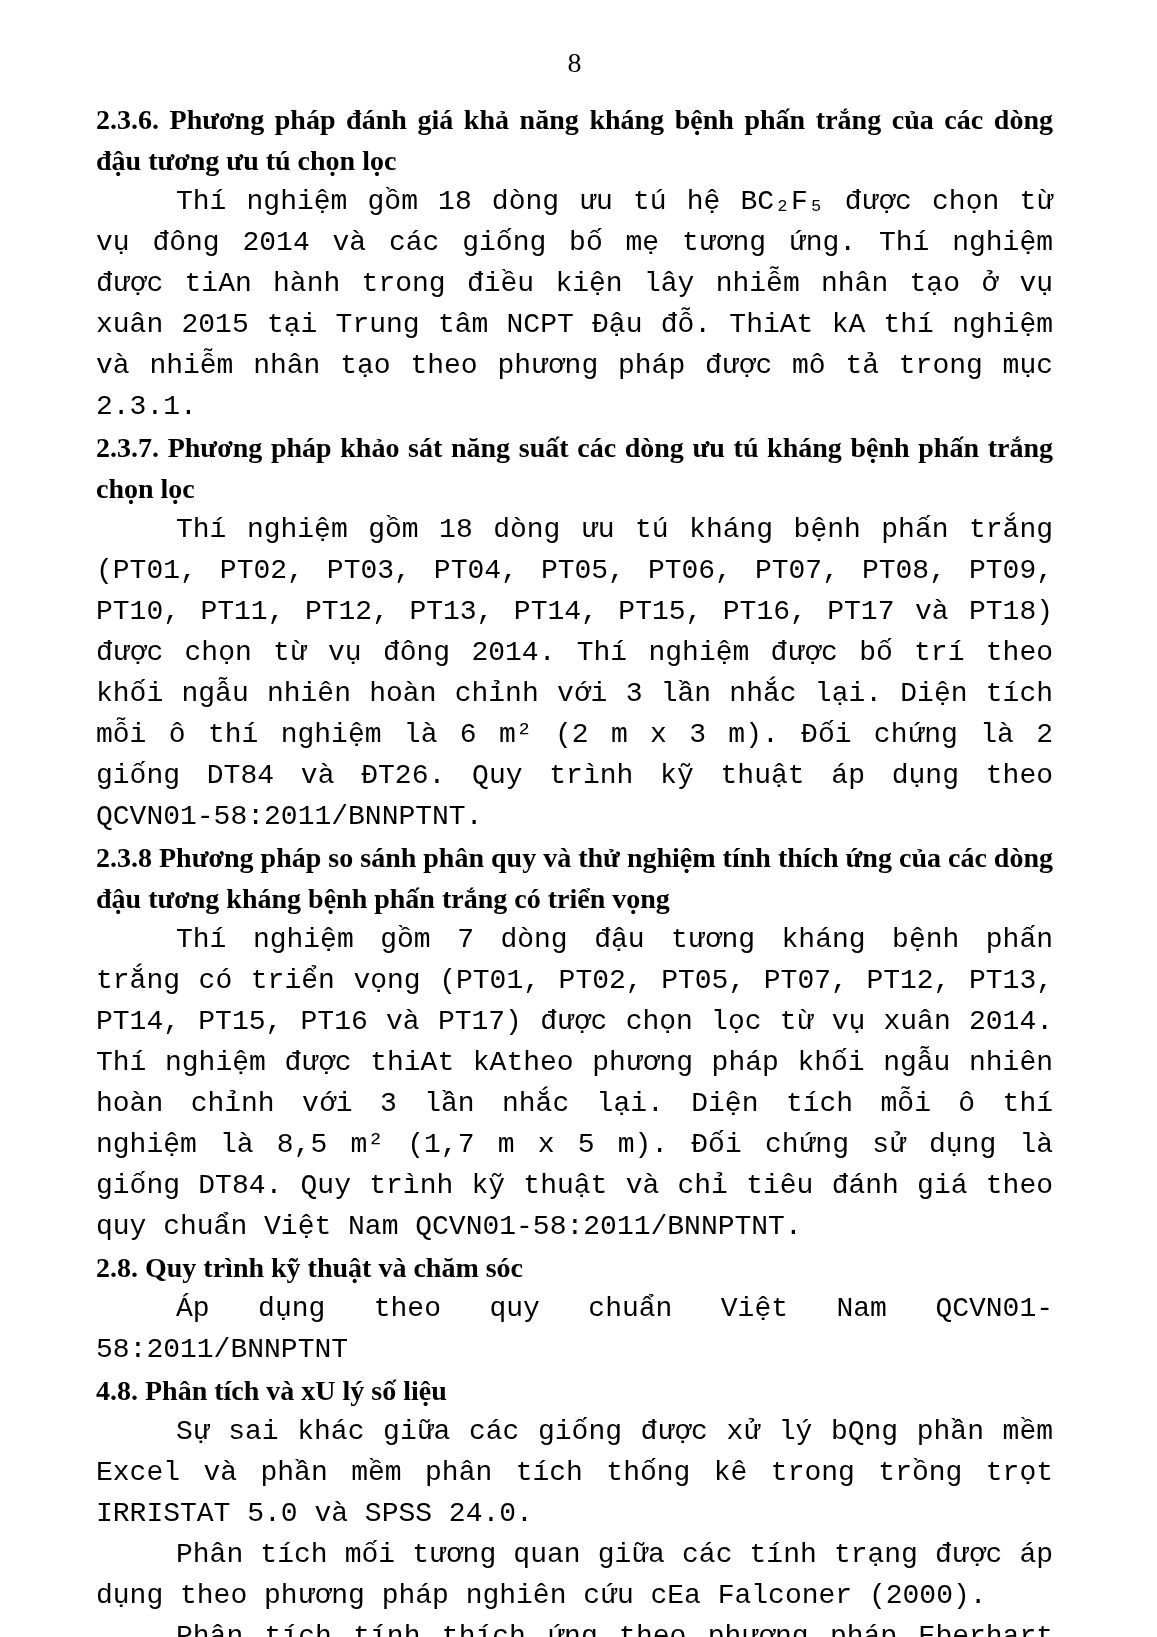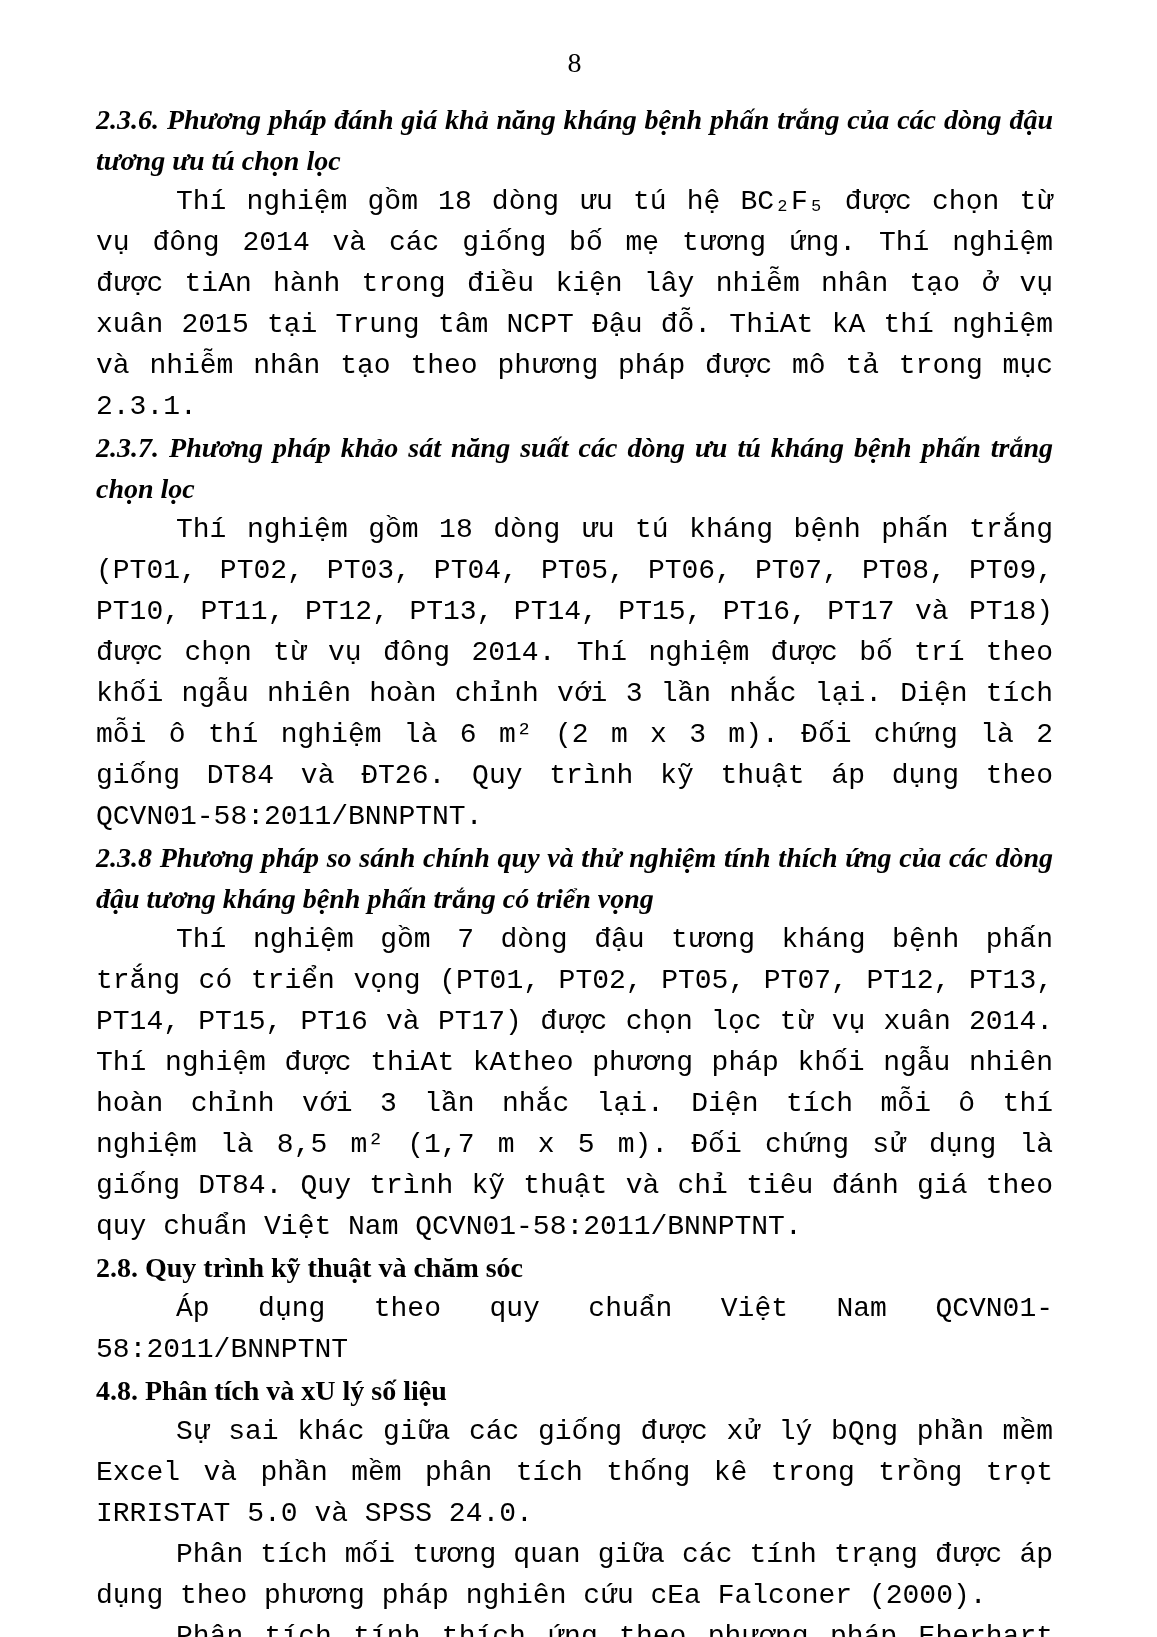--- a/index.html
+++ b/index.html
@@ -23,21 +23,20 @@
   .page-number {
     text-align: center;
     margin-bottom: 16px;
   }
   .doc-block {
     text-align: justify;
     text-justify: inter-word;
   }
   .heading-bi {
     font-weight: bold;
-    font-style: italic;
   }
   .heading-b {
     font-weight: bold;
   }
   .para {
     text-indent: 80px;
     font-family: Liberation Mono, monospace;
   }
 </style>
 </head>
@@ -46,21 +45,21 @@
 <div class="page">
   <div class="page-number">8</div>
 
   <div class="doc">
     <div class="doc-block heading-bi">2.3.6. Phương pháp đánh giá khả năng kháng bệnh phấn trắng của các dòng đậu tương ưu tú chọn lọc</div>
     <div class="doc-block para">Thí nghiệm gồm 18 dòng ưu tú hệ BC₂F₅ được chọn từ vụ đông 2014 và các giống bố mẹ tương ứng. Thí nghiệm được tiAn hành trong điều kiện lây nhiễm nhân tạo ở vụ xuân 2015 tại Trung tâm NCPT Đậu đỗ. ThiAt kA thí nghiệm và nhiễm nhân tạo theo phương pháp được mô tả trong mục 2.3.1.</div>
 
     <div class="doc-block heading-bi">2.3.7. Phương pháp khảo sát năng suất các dòng ưu tú kháng bệnh phấn trắng chọn lọc</div>
     <div class="doc-block para">Thí nghiệm gồm 18 dòng ưu tú kháng bệnh phấn trắng (PT01, PT02, PT03, PT04, PT05, PT06, PT07, PT08, PT09, PT10, PT11, PT12, PT13, PT14, PT15, PT16, PT17 và PT18) được chọn từ vụ đông 2014. Thí nghiệm được bố trí theo khối ngẫu nhiên hoàn chỉnh với 3 lần nhắc lại. Diện tích mỗi ô thí nghiệm là 6 m² (2 m x 3 m). Đối chứng là 2 giống DT84 và ĐT26. Quy trình kỹ thuật áp dụng theo QCVN01-58:2011/BNNPTNT.</div>
 
-    <div class="doc-block heading-bi">2.3.8 Phương pháp so sánh chính quy và thử nghiệm tính thích ứng của các dòng đậu tương kháng bệnh phấn trắng có triển vọng</div>
+    <div class="doc-block heading-bi">2.3.8 Phương pháp so sánh phân quy và thử nghiệm tính thích ứng của các dòng đậu tương kháng bệnh phấn trắng có triển vọng</div>
     <div class="doc-block para">Thí nghiệm gồm 7 dòng đậu tương kháng bệnh phấn trắng có triển vọng (PT01, PT02, PT05, PT07, PT12, PT13, PT14, PT15, PT16 và PT17) được chọn lọc từ vụ xuân 2014. Thí nghiệm được thiAt kAtheo phương pháp khối ngẫu nhiên hoàn chỉnh với 3 lần nhắc lại. Diện tích mỗi ô thí nghiệm là 8,5 m² (1,7 m x 5 m). Đối chứng sử dụng là giống DT84. Quy trình kỹ thuật và chỉ tiêu đánh giá theo quy chuẩn Việt Nam QCVN01-58:2011/BNNPTNT.</div>
 
     <div class="doc-block heading-b">2.8. Quy trình kỹ thuật và chăm sóc</div>
     <div class="doc-block para">Áp dụng theo quy chuẩn Việt Nam QCVN01-58:2011/BNNPTNT</div>
 
 
     <div class="doc-block heading-b">4.8. Phân tích và xU lý số liệu</div>
     <div class="doc-block para">Sự sai khác giữa các giống được xử lý bQng phần mềm Excel và phần mềm phân tích thống kê trong trồng trọt IRRISTAT 5.0 và SPSS 24.0.</div>
     <div class="doc-block para">Phân tích mối tương quan giữa các tính trạng được áp dụng theo phương pháp nghiên cứu cEa Falconer (2000).</div>
     <div class="doc-block para">Phân tích tính thích ứng theo phương pháp Eberhart và Russell (1966).</div>

